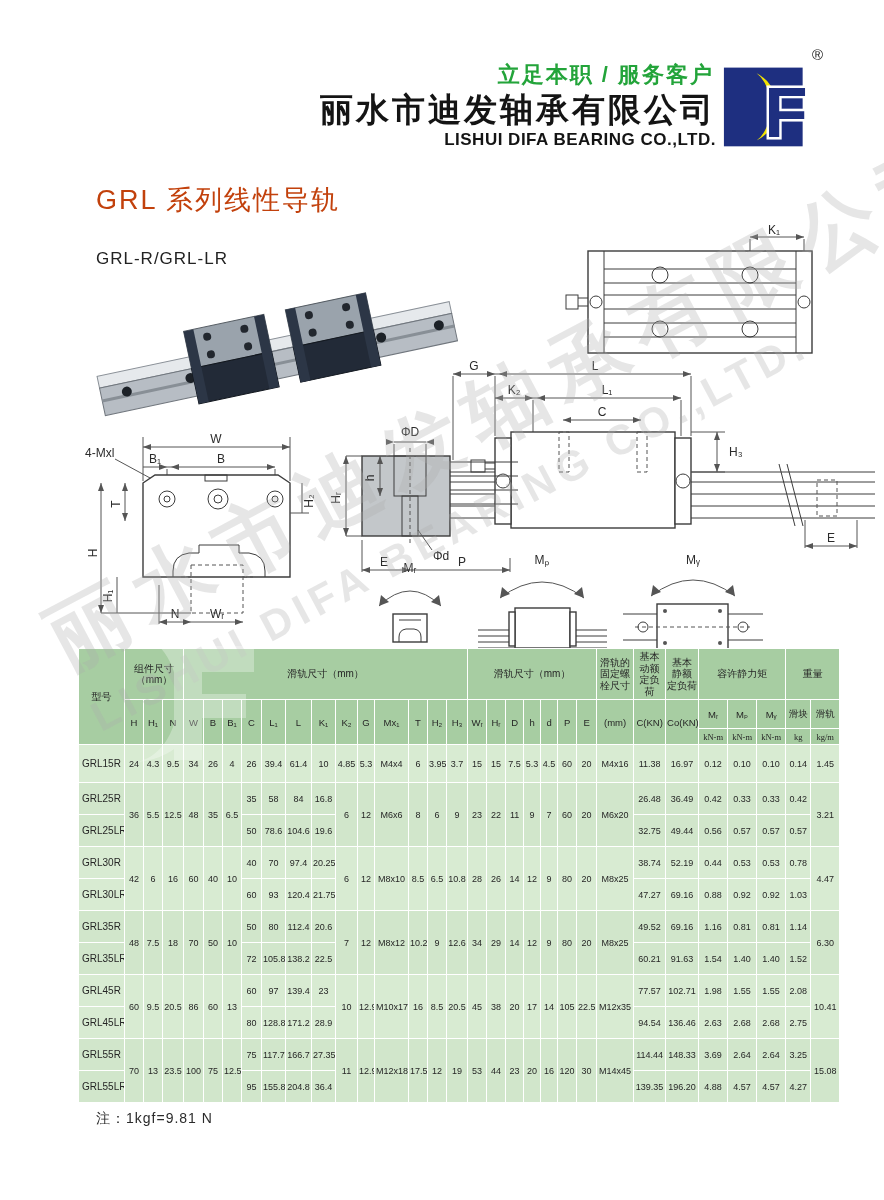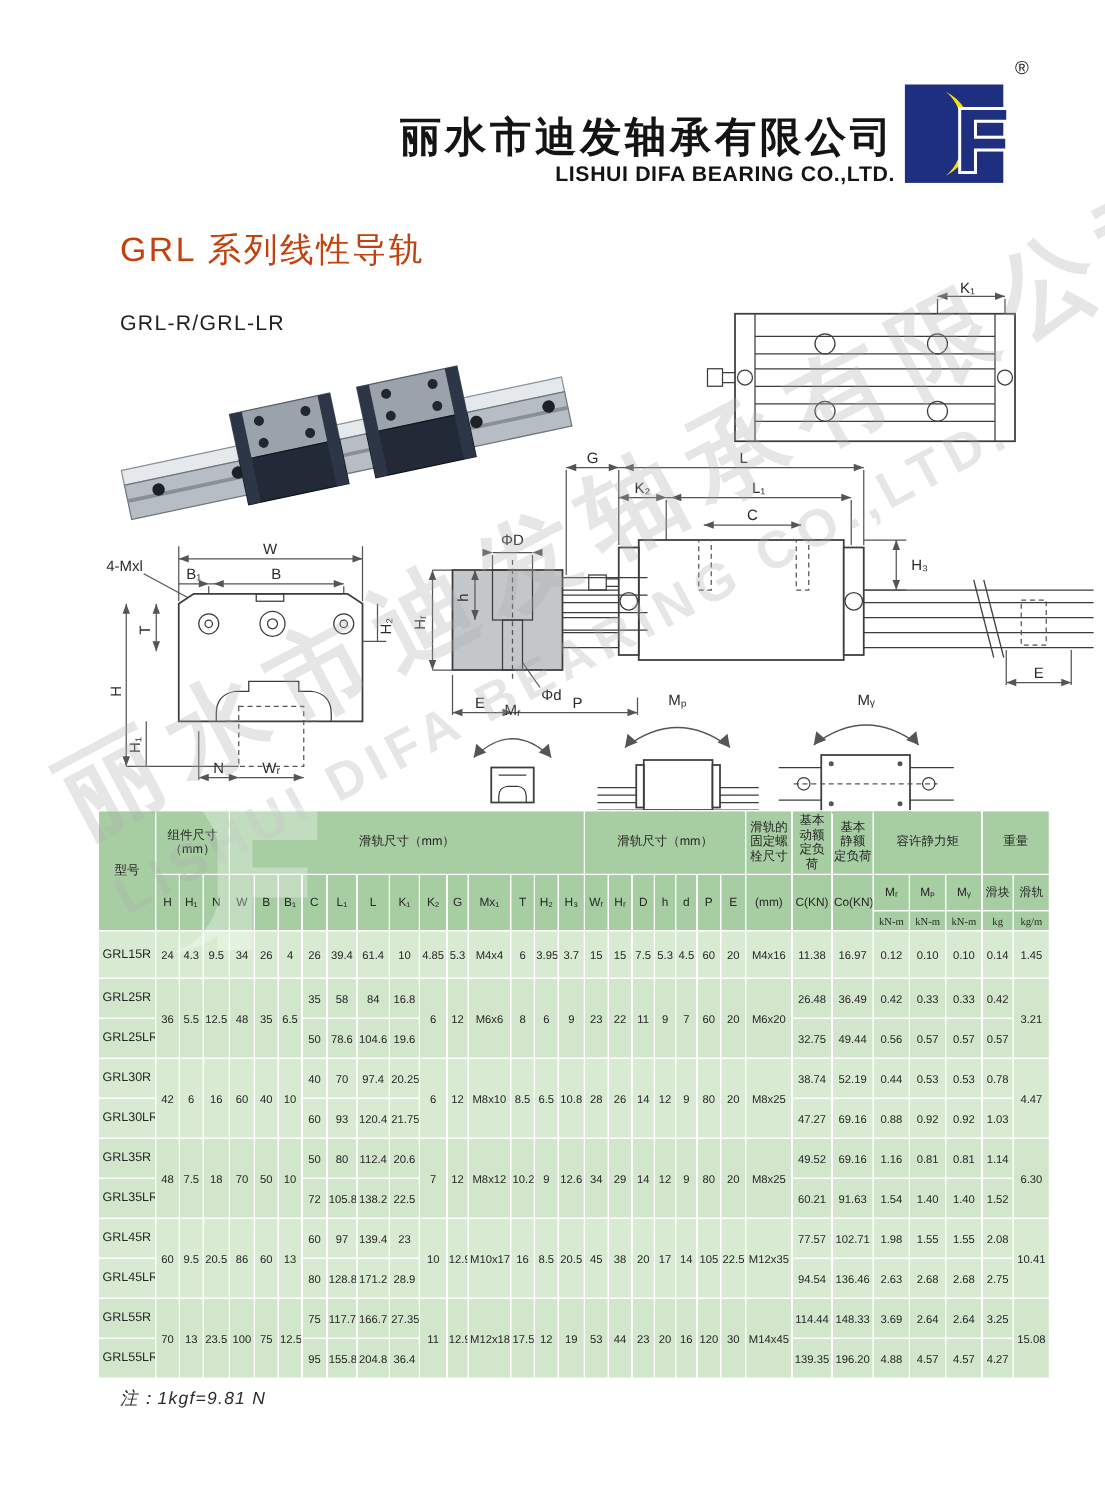--- a/index.html
+++ b/index.html
@@ -41,27 +41,28 @@
   .spec-table th{background:#a7cda2;font-weight:normal;}
   .spec-table td{background:#d8ebd2;}
   .spec-table tr.alt td{background:#d1e6cb;}
   th.grp{font-size:10px;line-height:1.15;white-space:pre-line;height:50px;}
   th.dim{font-size:9.5px;height:28px;}
   th.unit{font-size:8.5px;height:15px;font-family:Liberation Serif, serif;}
   td.cell{font-size:9px;height:31px;}
   tr.first td.cell{height:37px;}
   td.model{text-align:left;padding-left:3px;font-size:10px;}
 
-  .note{position:absolute;left:96px;top:1110px;font-size:14px;color:#2b2b2b;letter-spacing:1px;font-style:italic;}
+  .note{position:absolute;left:96px;top:1110px;font-size:14px;color:#2b2b2b;letter-spacing:1px;}
 </style>
 </head>
 <body>
 
 <div class="page">
 
+  <div class="slogan">立足本职 / 服务客户</div>
   <div class="company-cn">丽水市迪发轴承有限公司</div>
   <div class="company-en">LISHUI DIFA BEARING CO.,LTD.</div>
   <div class="logo">
     <svg viewBox="0 0 100 100" width="96" height="96">
       <rect x="2" y="10" width="82" height="82" fill="#1e2f80"></rect>
       <path d="M36,16 A39,39 0 0 1 36,86 A26,39 0 0 0 36,16 Z" fill="#f2e300"></path>
       <text x="44" y="82" font-size="74" font-weight="bold" fill="#1e2f80" stroke="#ffffff" stroke-width="5" paint-order="stroke" font-family="Liberation Sans, sans-serif">F</text>
     </svg>
   </div>
   <div class="reg-mark">®</div>

